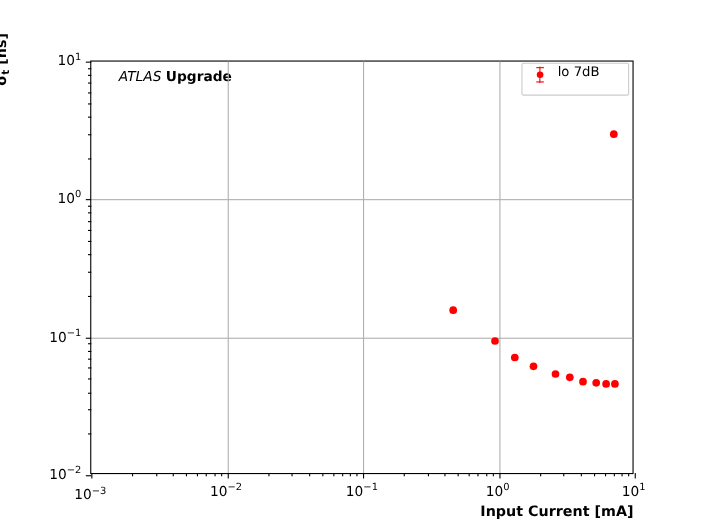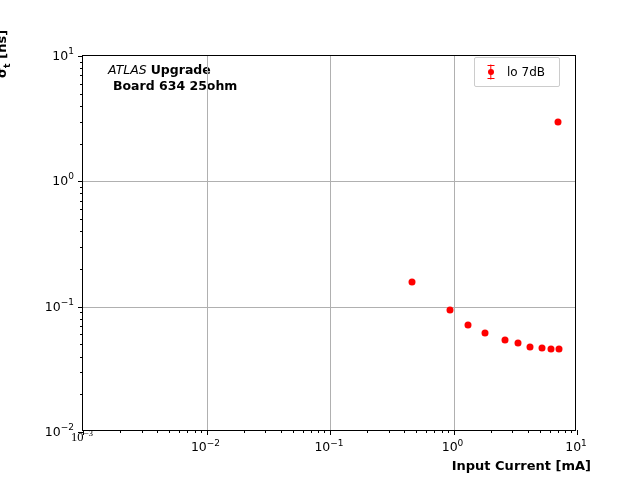--- a/index.html
+++ b/index.html
@@ -37,21 +37,21 @@
   }
   .ticklabel-y{
     position:absolute;font-size:12.5px;color:#000;white-space:nowrap;
     text-align:right;transform:translateY(-50%);
   }
   .ticklabel-x sup,.ticklabel-y sup{font-size:9px;vertical-align:super;line-height:0;}
 
   
   #xlabel{
     position:absolute;left:0;top:458px;width:576px;text-align:right;
-    font-size:13px;font-weight:bold;color:#000;margin-left:15px;
+    font-size:13px;font-weight:bold;color:#000;
   }
   #ylabel{
     position:absolute;left:-6px;top:78px;
     font-size:13px;font-weight:bold;color:#000;
     transform:rotate(-90deg);transform-origin:left top;white-space:nowrap;
   }
   #ylabel .sub{font-size:9.5px;vertical-align:sub;line-height:0;}
 
   
   #annotation{
@@ -63,24 +63,24 @@
   #annotation .l2,#annotation .l3{font-weight:bold;padding-left:5px;}
 
   
   .datapoint{
     position:absolute;width:7px;height:7px;border-radius:50%;
     background:#ff0000;transform:translate(-50%,-50%);
   }
 
   
   #legend{
-    position:absolute;left:391px;top:1px;width:86px;height:30px;
+    position:absolute;left:391px;top:1px;width:98px;height:30px;
     box-sizing:border-box;border:1px solid #cccccc;border-radius:2px;
     background:rgba(255,255,255,0.9);
-    display:flex;align-items:center;
+    display:flex;align-items:flex-start;
   }
   #legend-marker{
     position:relative;width:32px;height:20px;flex:0 0 32px;
   }
   #legend-marker .dot{
     position:absolute;left:50%;top:50%;width:6px;height:6px;border-radius:50%;
     background:#ff0000;transform:translate(-50%,-50%);
   }
   #legend-marker .ebar{
     position:absolute;left:50%;top:50%;width:1.4px;height:15px;background:#ff0000;
@@ -103,21 +103,20 @@
   <div id="ylabel">
     <span>σ</span><span class="sub">t</span><span> [ns]</span>
   </div>
 
   <div id="xlabel">Input Current [mA]</div>
 
   <div id="plot-area">
 
     <div id="annotation">
       <div class="l1"><span class="atlas">ATLAS</span> <span class="upg">Upgrade</span></div>
-      <div class="l2">Board 634 25ohm</div>
     </div>
 
     <div id="legend">
       <div id="legend-marker">
         <div class="ebar"></div>
           <div class="cap-t"></div>
           <div class="cap-b"></div>
           <div class="dot"></div>
       </div>
       <div id="legend-label">lo 7dB</div>
@@ -206,21 +205,21 @@
         <div class="datapoint" title="3.3 mA, 0.051 ns" style="left: 434.536px; top: 287.318px; background: rgb(255, 0, 0);"></div>
         <div class="datapoint" title="4.2 mA, 0.048 ns" style="left: 447.471px; top: 290.618px; background: rgb(255, 0, 0);"></div>
         <div class="datapoint" title="5.2 mA, 0.047 ns" style="left: 458.926px; top: 291.764px; background: rgb(255, 0, 0);"></div>
         <div class="datapoint" title="6.2 mA, 0.046 ns" style="left: 468.36px; top: 292.934px; background: rgb(255, 0, 0);"></div>
         <div class="datapoint" title="7.2 mA, 0.046 ns" style="left: 476.381px; top: 292.934px; background: rgb(255, 0, 0);"></div>
         <div class="datapoint" title="7 mA, 2.97 ns" style="left: 474.87px; top: 66.0812px; background: rgb(255, 0, 0);"></div>
       </div>
   </div>
 
   <div id="xticklabels">
-      <div class="ticklabel-x" style="left: 82px; top: 430px; font-family: Liberation Serif, serif;"><span>10<sup>−3</sup></span></div>
+      <div class="ticklabel-x" style="left: 82px; top: 442px;"><span>10<sup>−3</sup></span></div>
       <div class="ticklabel-x" style="left: 205.5px; top: 439px;"><span>10<sup>−2</sup></span></div>
       <div class="ticklabel-x" style="left: 329px; top: 439px;"><span>10<sup>−1</sup></span></div>
       <div class="ticklabel-x" style="left: 452.5px; top: 439px;"><span>10<sup>0</sup></span></div>
       <div class="ticklabel-x" style="left: 576px; top: 439px;"><span>10<sup>1</sup></span></div>
     </div>
   <div id="yticklabels">
       <div class="ticklabel-y" style="left: 24px; width: 50px; top: 431px;"><span>10<sup>−2</sup></span></div>
       <div class="ticklabel-y" style="left: 24px; width: 50px; top: 305.667px;"><span>10<sup>−1</sup></span></div>
       <div class="ticklabel-y" style="left: 24px; width: 50px; top: 180.333px;"><span>10<sup>0</sup></span></div>
       <div class="ticklabel-y" style="left: 24px; width: 50px; top: 55px;"><span>10<sup>1</sup></span></div>

